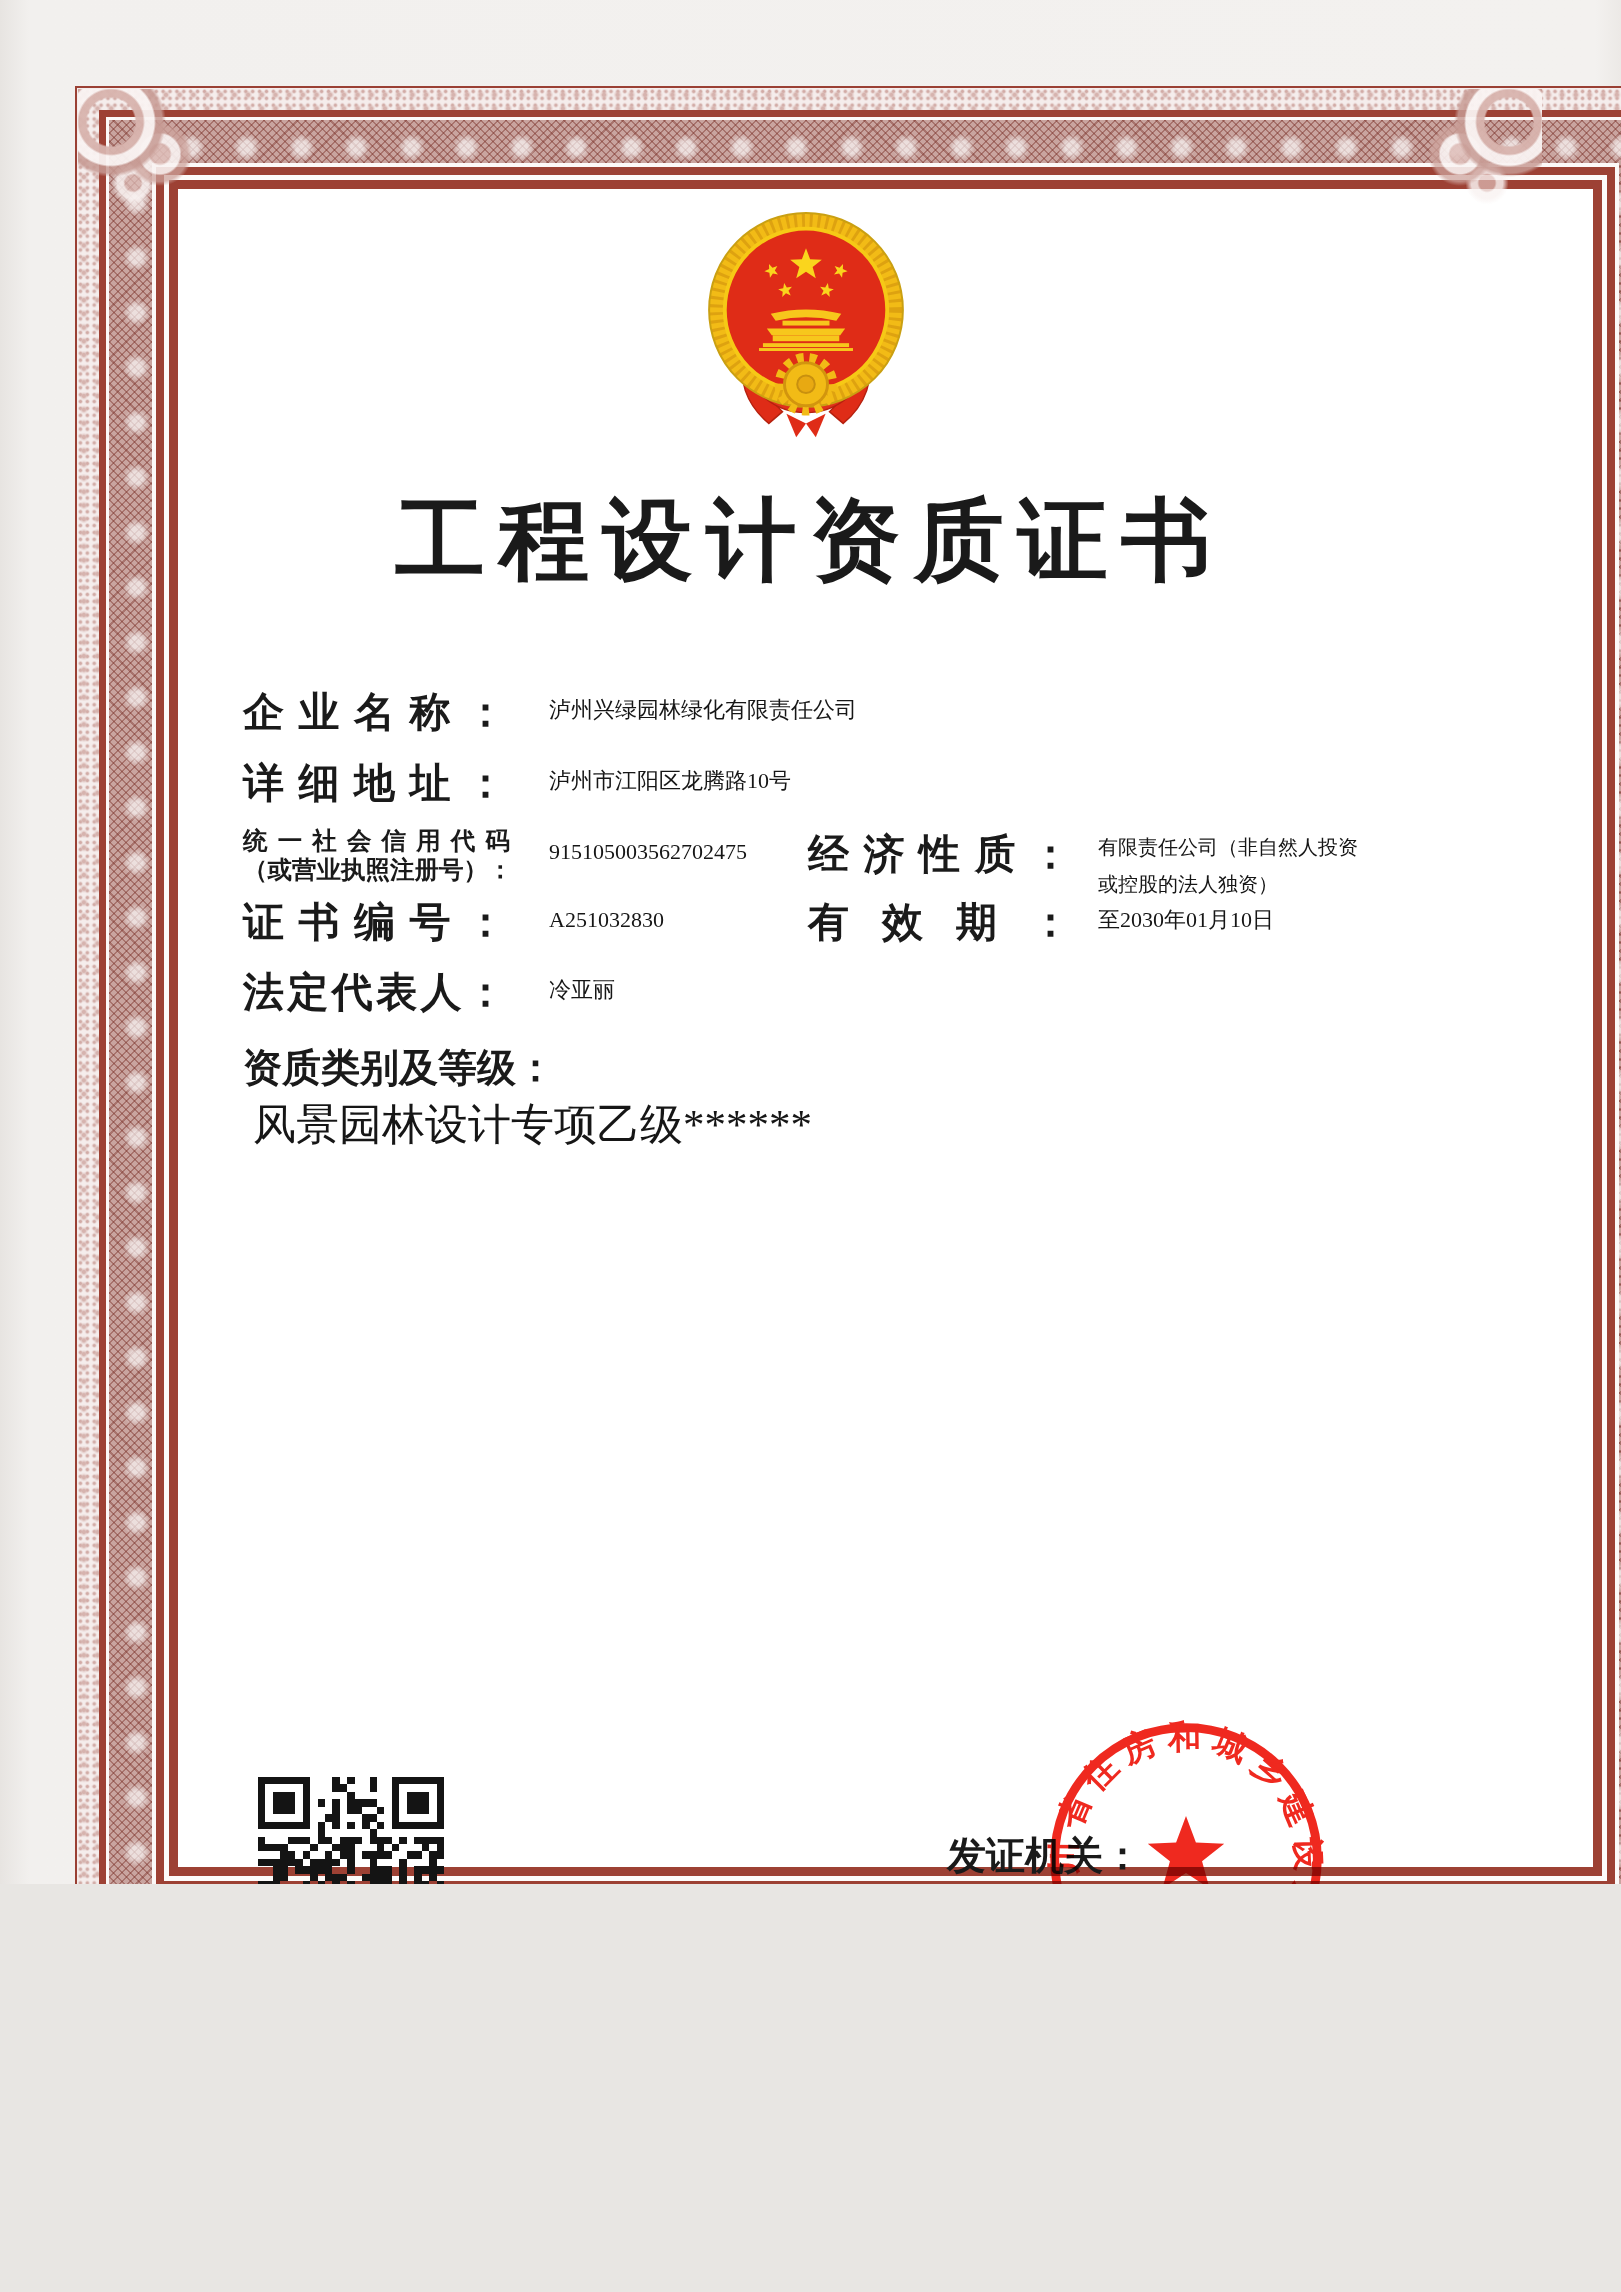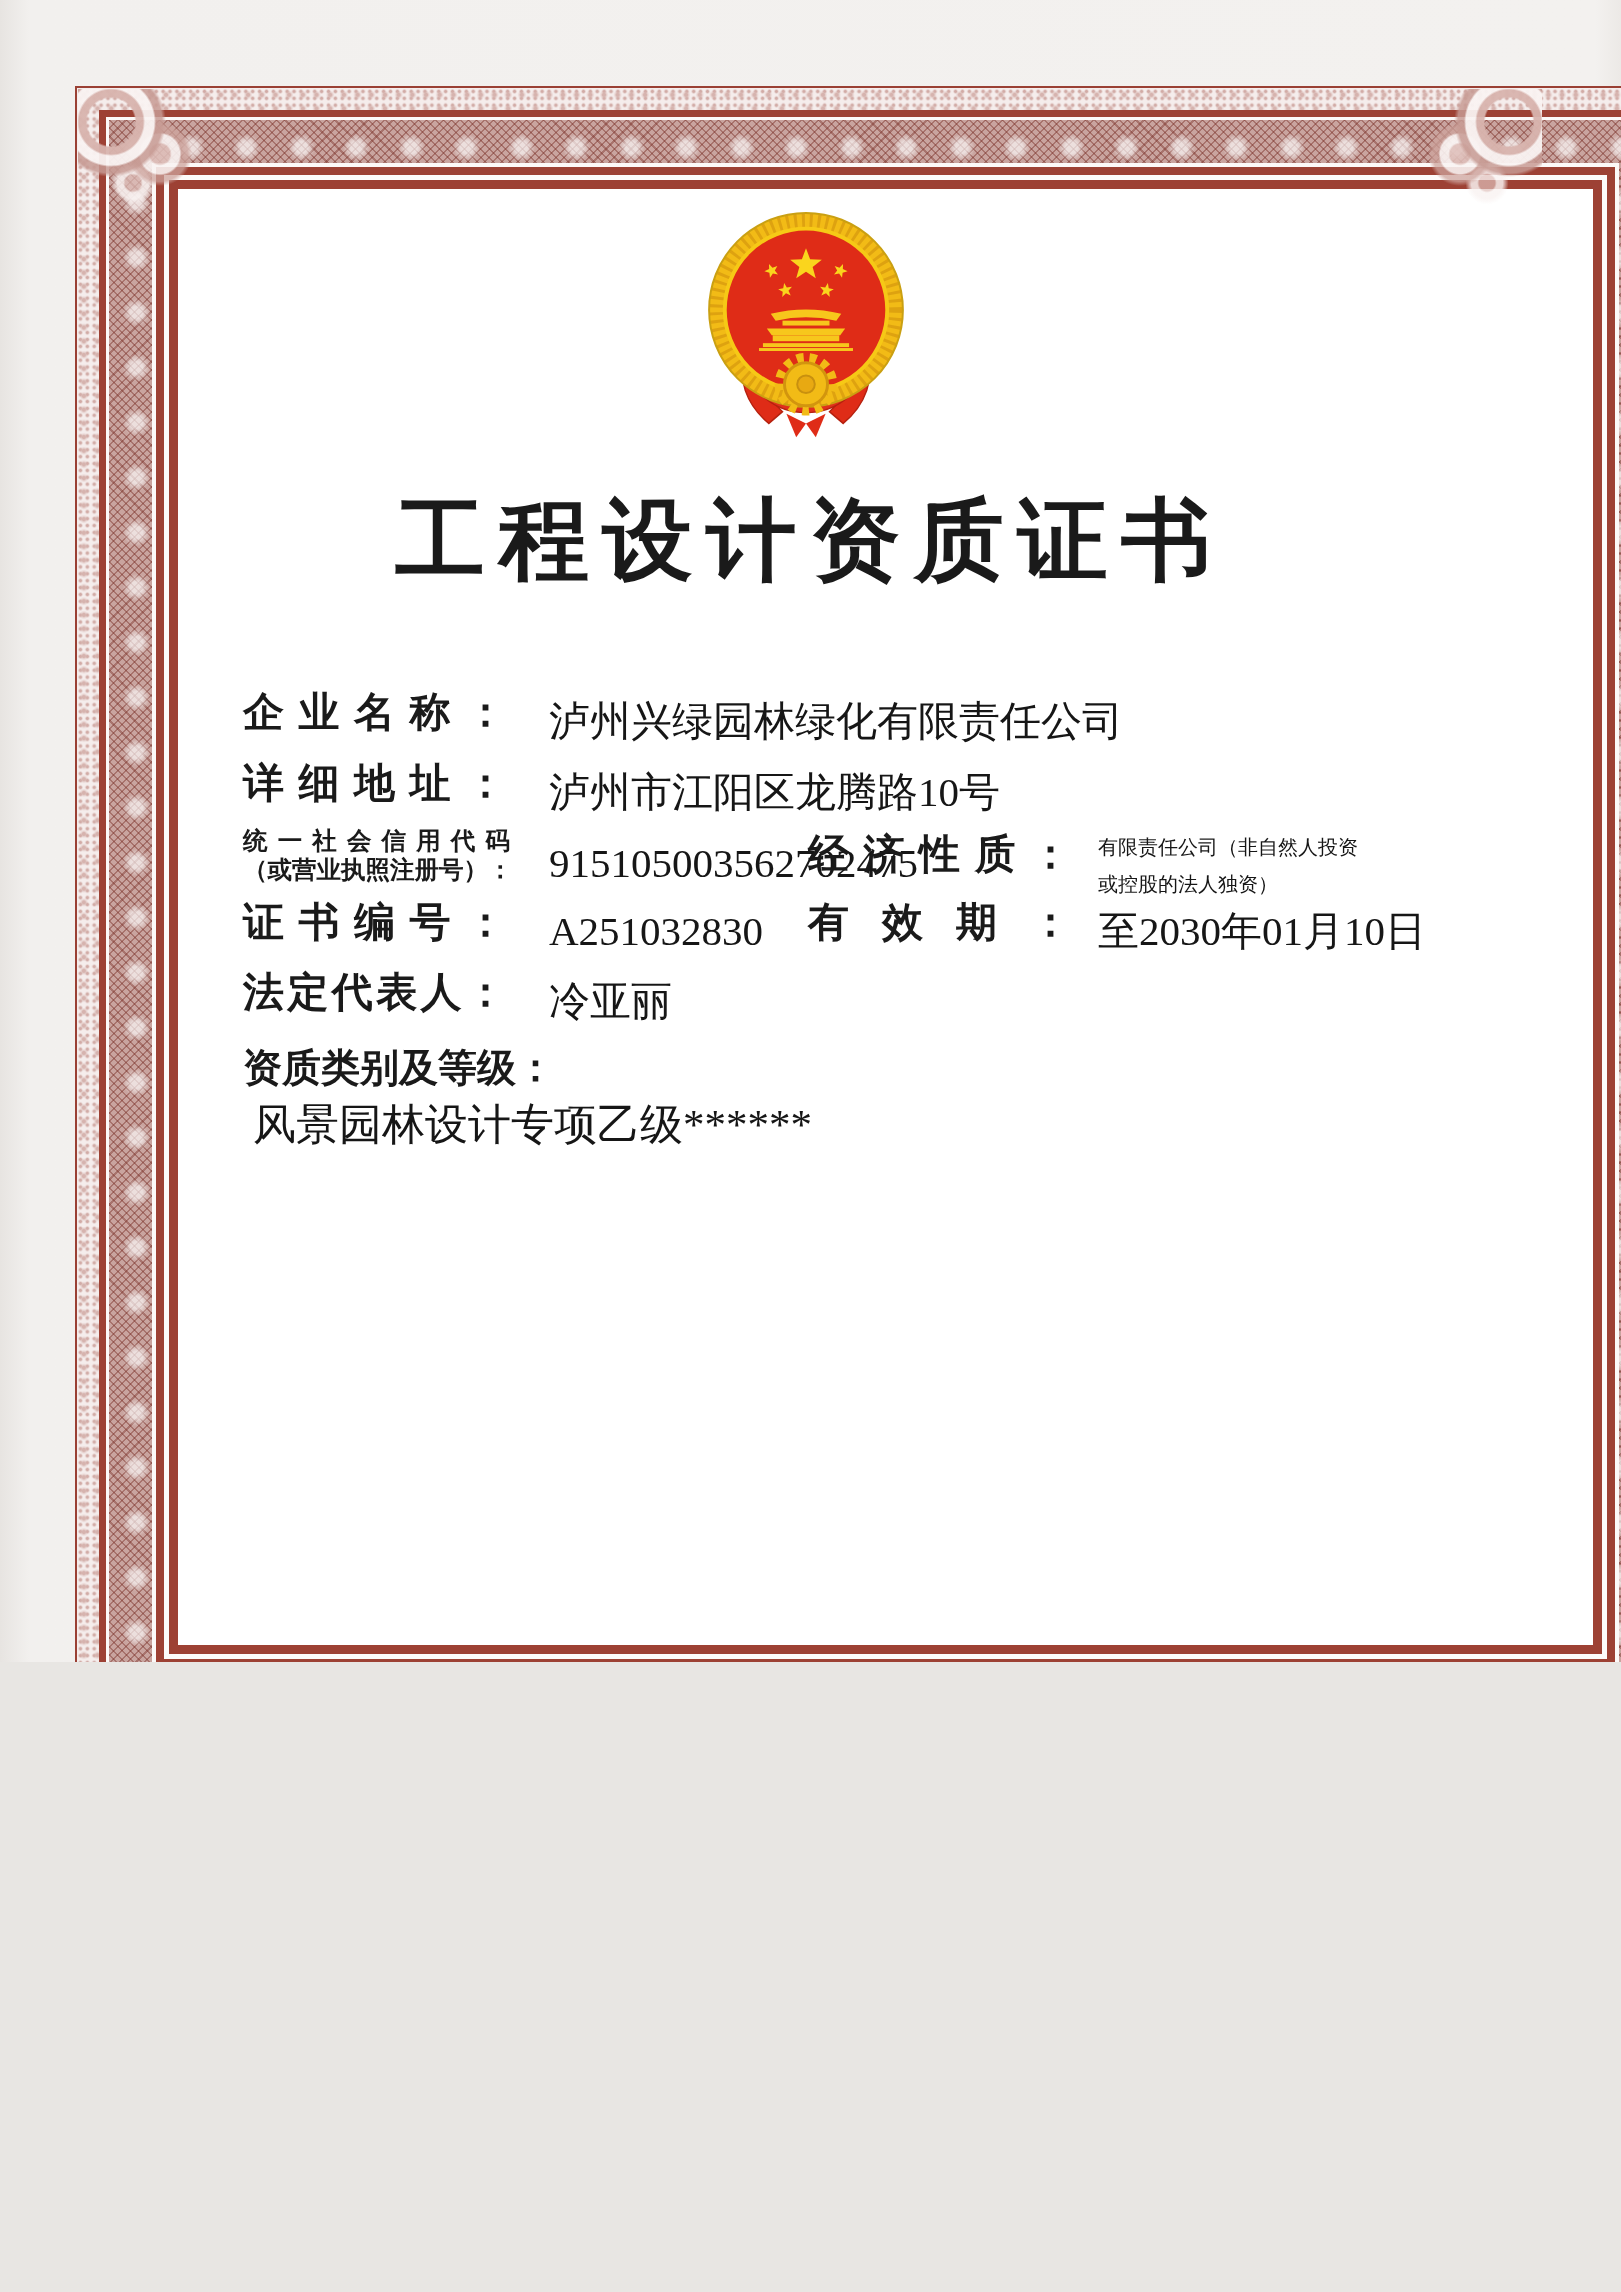--- a/index.html
+++ b/index.html
@@ -1,17 +1,17 @@
 <!DOCTYPE html>
 <html lang="zh"><head>
 <meta charset="utf-8">
 <style>
   html,body{margin:0;padding:0;background:#e8e6e3;}
   .page{
-    position:relative;width:1621px;height:1662px;margin:0 auto;overflow:hidden;
+    position:relative;width:1621px;height:1884px;margin:0 auto;overflow:hidden;
     background:linear-gradient(90deg,#e7e4e1 0,#f2f0ee 29px,#f3f1ef calc(100% - 25.5px),#ecE9e6 100%);
     font-family:"Liberation Sans",sans-serif;color:#1a1a1a;
   }
   
   .frame{position:absolute;left:75px;top:86px;width:1470px;height:2141px;box-sizing:border-box;
     border:2px solid #9a4034;background:#fdfbfa;}
   .frame,.frame div{box-sizing:border-box;width:100%;height:100%;}
   .ring-lace{padding:21.6px;background-color:#f5edec;
     background-image:
       radial-gradient(circle at 50% 50%, #d6b3ae 1.5px, rgba(214,179,174,.35) 2.9px, transparent 4.4px),
@@ -40,21 +40,21 @@
   .c-bl{left:78px;top:2096px;transform:scaleY(-1);}
   .c-br{left:1413px;top:2096px;transform:scale(-1,-1);}
   
   .abs{position:absolute;z-index:5;}
   .title{left:178px;top:493px;width:1264px;text-align:center;
     font-size:90px;font-weight:bold;letter-spacing:13.7px;line-height:1.05;white-space:nowrap;}
   .lbl{font-weight:bold;font-size:41px;line-height:1.1;width:263px;
     text-align:justify;text-align-last:justify;white-space:nowrap;}
   .lbl-sm{font-weight:bold;font-size:24.5px;line-height:29px;width:267px;
     text-align:justify;text-align-last:justify;white-space:nowrap;}
-  .val{font-family:"Liberation Serif",serif;font-size:41px;line-height:1.2;white-space:nowrap;color:#161616;}
+  .val{font-family:"Liberation Serif",serif;font-size:22px;line-height:1.2;white-space:nowrap;color:#161616;}
   .val-sm{font-family:"Liberation Serif",serif;font-size:20px;line-height:37px;white-space:nowrap;color:#161616;}
   .heading{font-weight:bold;font-size:39px;white-space:nowrap;}
   .scope{font-family:"Liberation Serif",serif;font-size:43px;white-space:nowrap;color:#161616;}
   .issuer-lbl{font-weight:bold;font-size:39px;white-space:nowrap;}
   .authority{font-family:"Liberation Serif",serif;font-size:35px;white-space:nowrap;color:#161616;}
   .issue-date{font-family:"Liberation Serif",serif;font-size:35px;white-space:nowrap;color:#161616;}
   .seal-svg{mix-blend-mode:multiply;opacity:.94;z-index:6;}
   .seal-text{font-family:"Liberation Serif",serif;font-weight:bold;}
 </style>
 </head>

